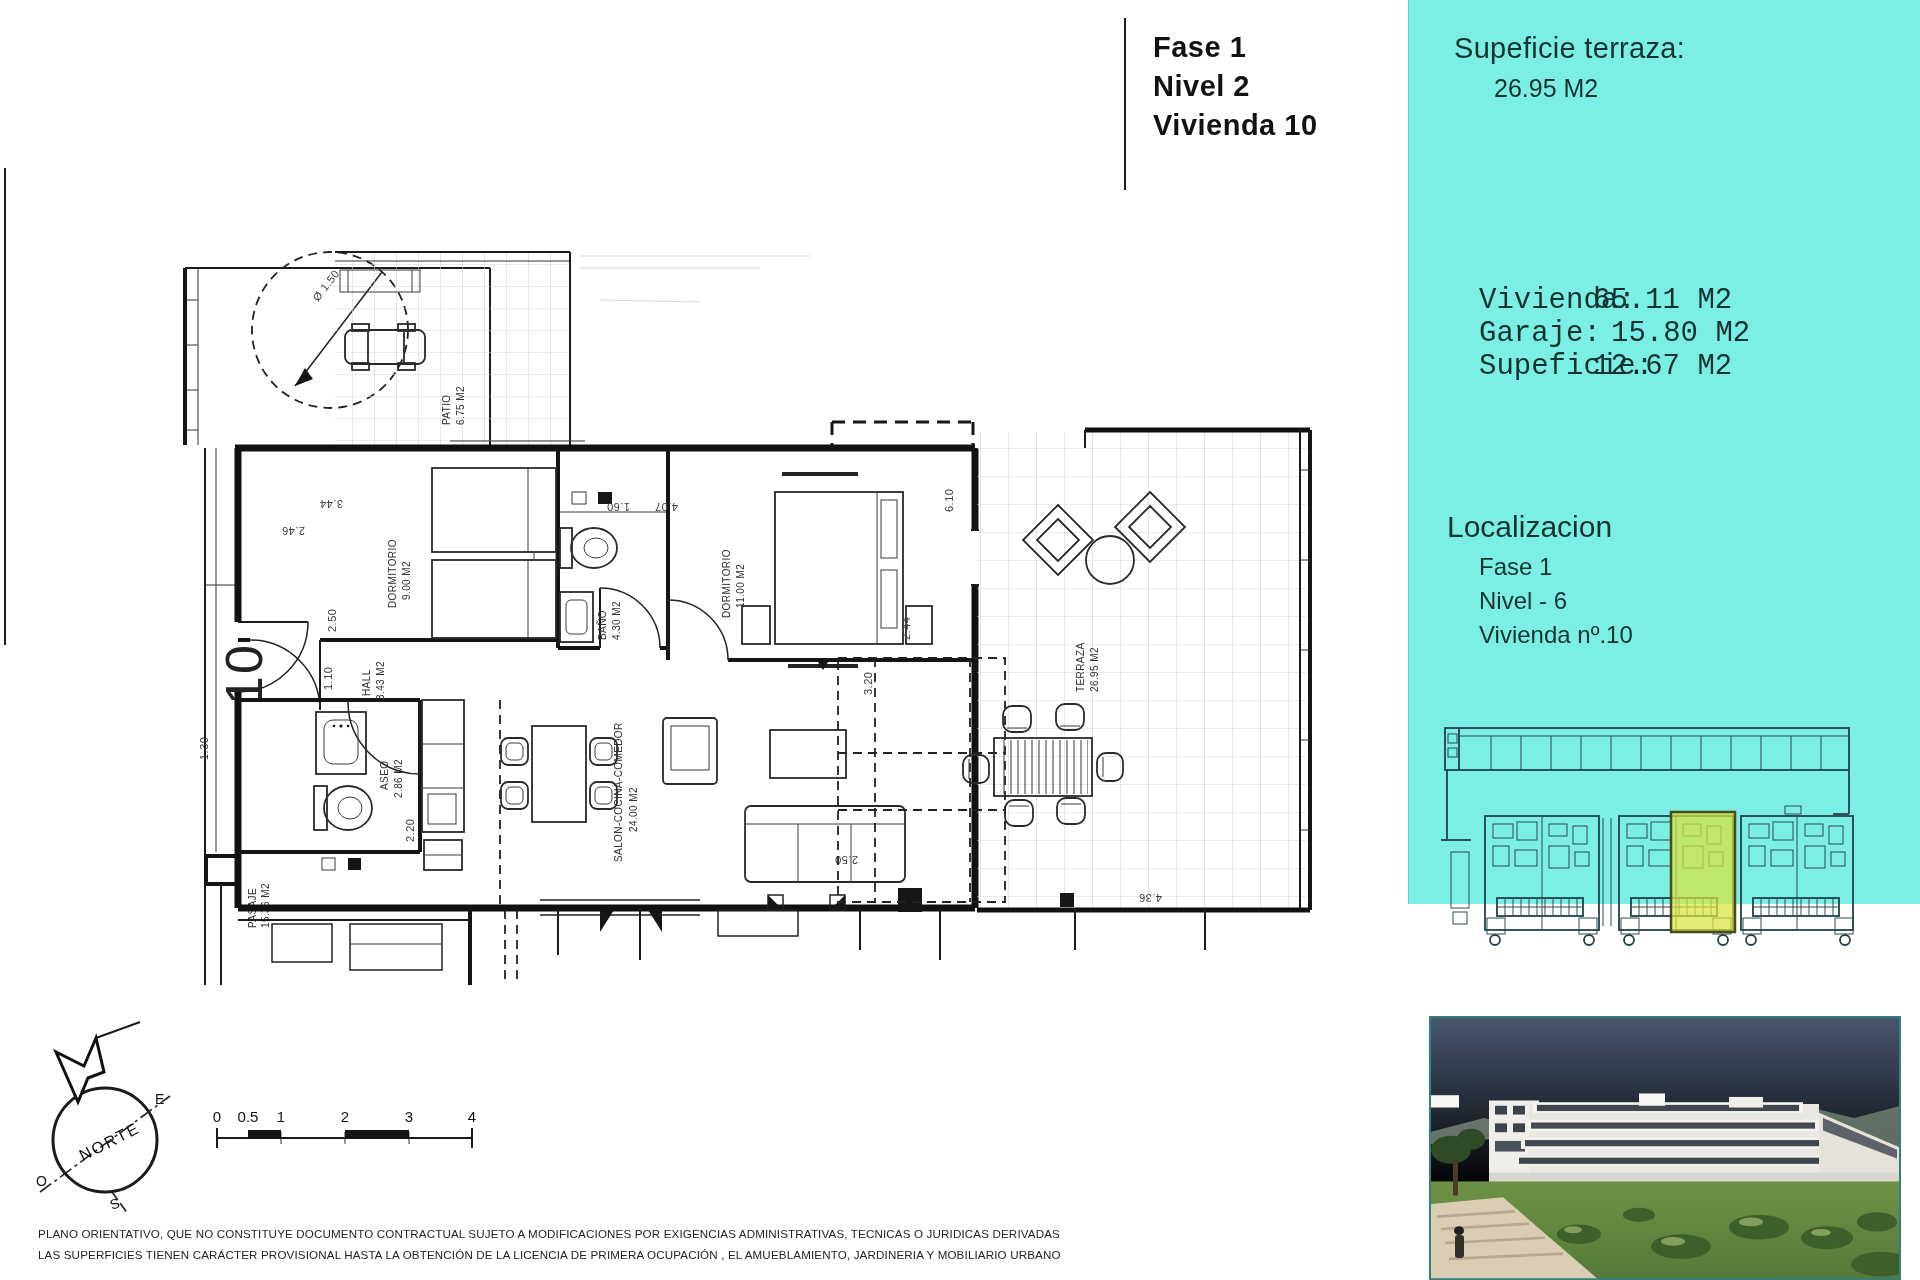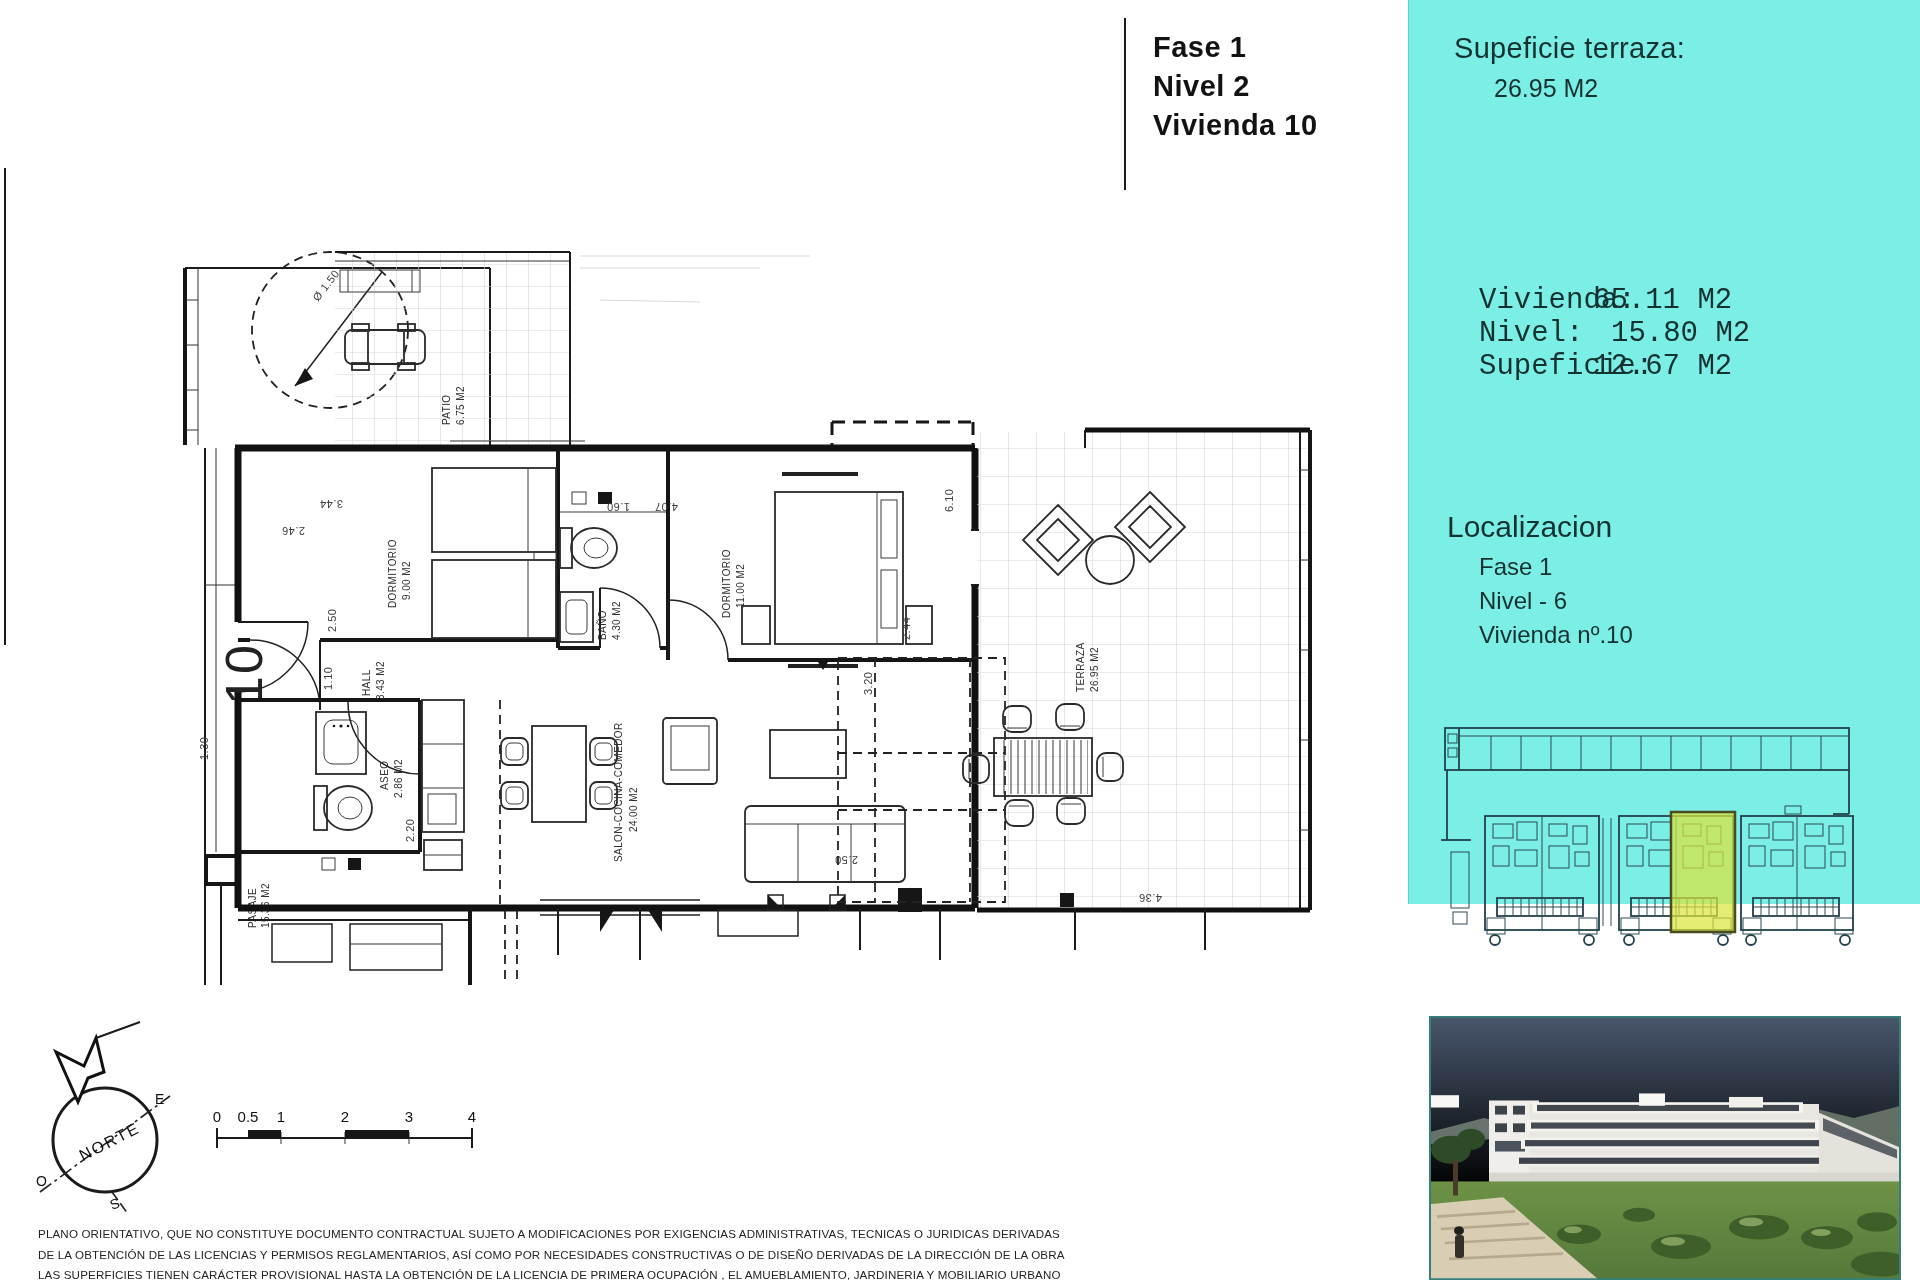--- a/index.html
+++ b/index.html
@@ -389,21 +389,21 @@
     <text x="472" y="1122" text-anchor="middle" style="font-size:15px;fill:#111;">4</text>
   </g>
 </svg>
 
 <div class="sidebar">
   <div class="sb-text sb-h1" style="left:45px;top:32px;">Supeficie terraza:</div>
   <div class="sb-text sb-val" style="left:85px;top:74px;">26.95 M2</div>
 
   <div class="sb-text sb-row" style="left:70px;top:284px;">
     <div><span class="v" style="width:112px;">Vivienda:</span><span class="v" style="margin-left:2px;">65.11 M2</span></div>
-    <div><span class="v" style="width:112px;">Nivel:</span><span class="v" style="margin-left:20px;">15.80 M2</span></div>
+    <div><span class="v" style="width:112px;">Garaje:</span><span class="v" style="margin-left:20px;">15.80 M2</span></div>
     <div><span class="v" style="width:112px;">Supeficie:</span><span class="v" style="margin-left:2px;">12.67 M2</span></div>
   </div>
 
   <div class="sb-text sb-h3" style="left:38px;top:510px;">Localizacion</div>
   <div class="sb-text sb-line" style="left:70px;top:550px;">
     <div>Fase 1</div>
     <div>Nivel - 6</div>
     <div>Vivienda nº.10</div>
   </div>
 
@@ -606,15 +606,14 @@
     <g>
       <circle cx="30" cy="244" r="5" fill="#22201e"></circle>
       <rect x="26" y="249" width="9" height="26" rx="3" fill="#33302c"></rect>
     </g>
     <rect x="1" y="1" width="470" height="298" fill="none" stroke="#35807a" stroke-width="2"></rect>
   </svg>
 </div>
 
 <div class="disclaimer">
   <div>PLANO ORIENTATIVO, QUE NO CONSTITUYE DOCUMENTO CONTRACTUAL SUJETO A MODIFICACIONES POR EXIGENCIAS ADMINISTRATIVAS, TECNICAS O JURIDICAS DERIVADAS</div>
-  <div>DE LA OBTENCIÓN DE LAS LICENCIAS Y PERMISOS REGLAMENTARIOS, ASÍ COMO POR NECESIDADES CONSTRUCTIVAS  O DE DISEÑO DERIVADAS DE LA DIRECCIÓN DE LA OBRA</div>
   <div>LAS SUPERFICIES TIENEN CARÁCTER PROVISIONAL HASTA LA OBTENCIÓN DE LA LICENCIA DE PRIMERA OCUPACIÓN , EL AMUEBLAMIENTO, JARDINERIA Y MOBILIARIO URBANO</div>
 </div>
 
 </body></html>

